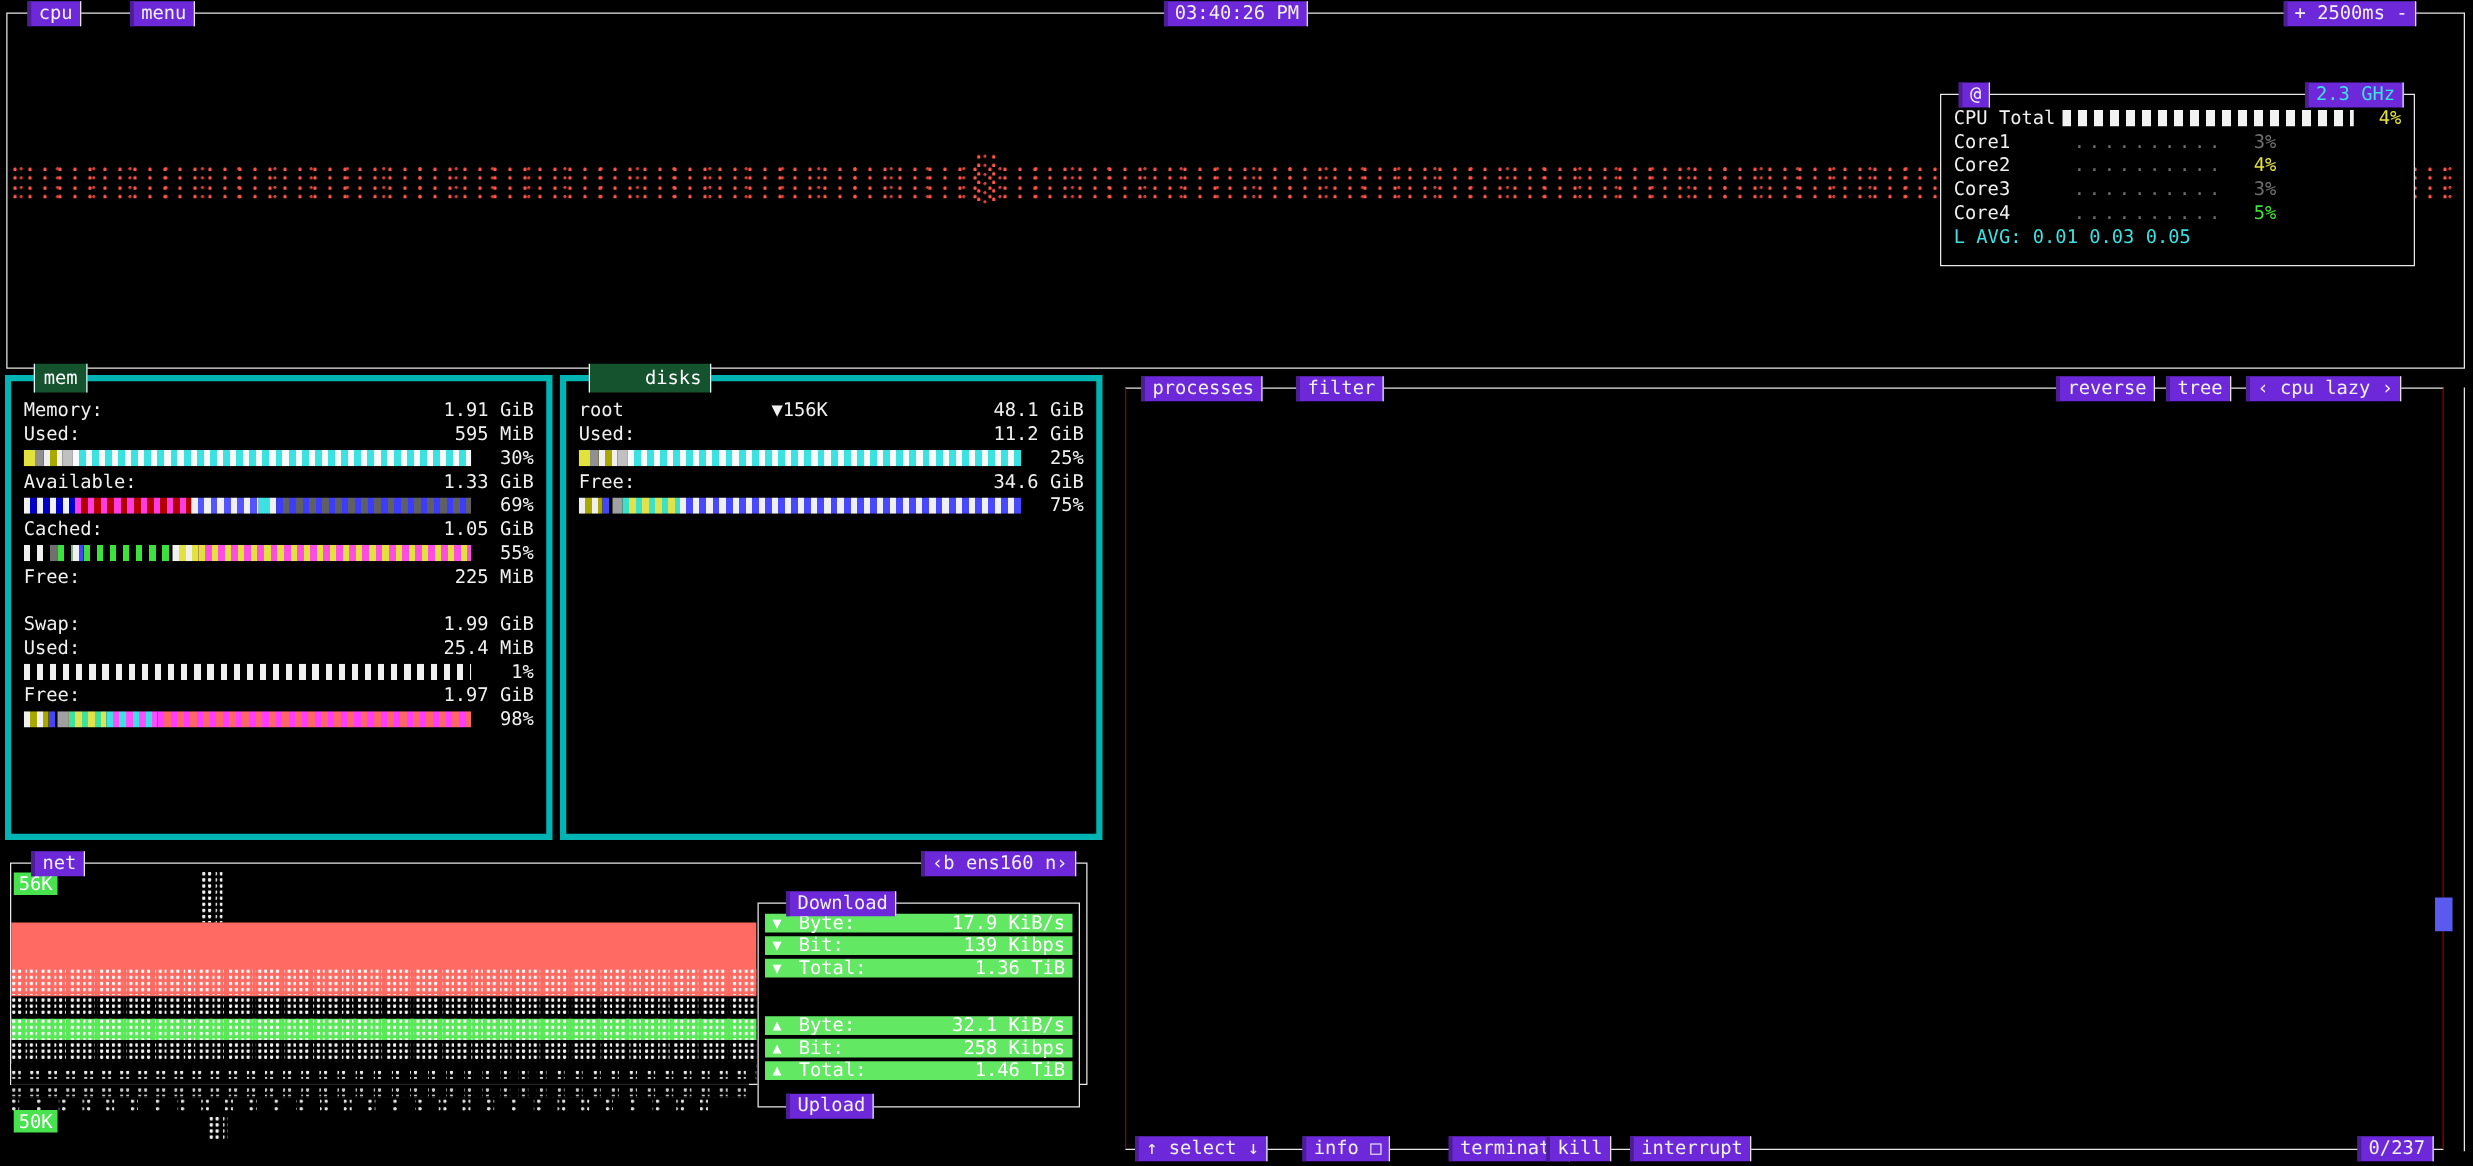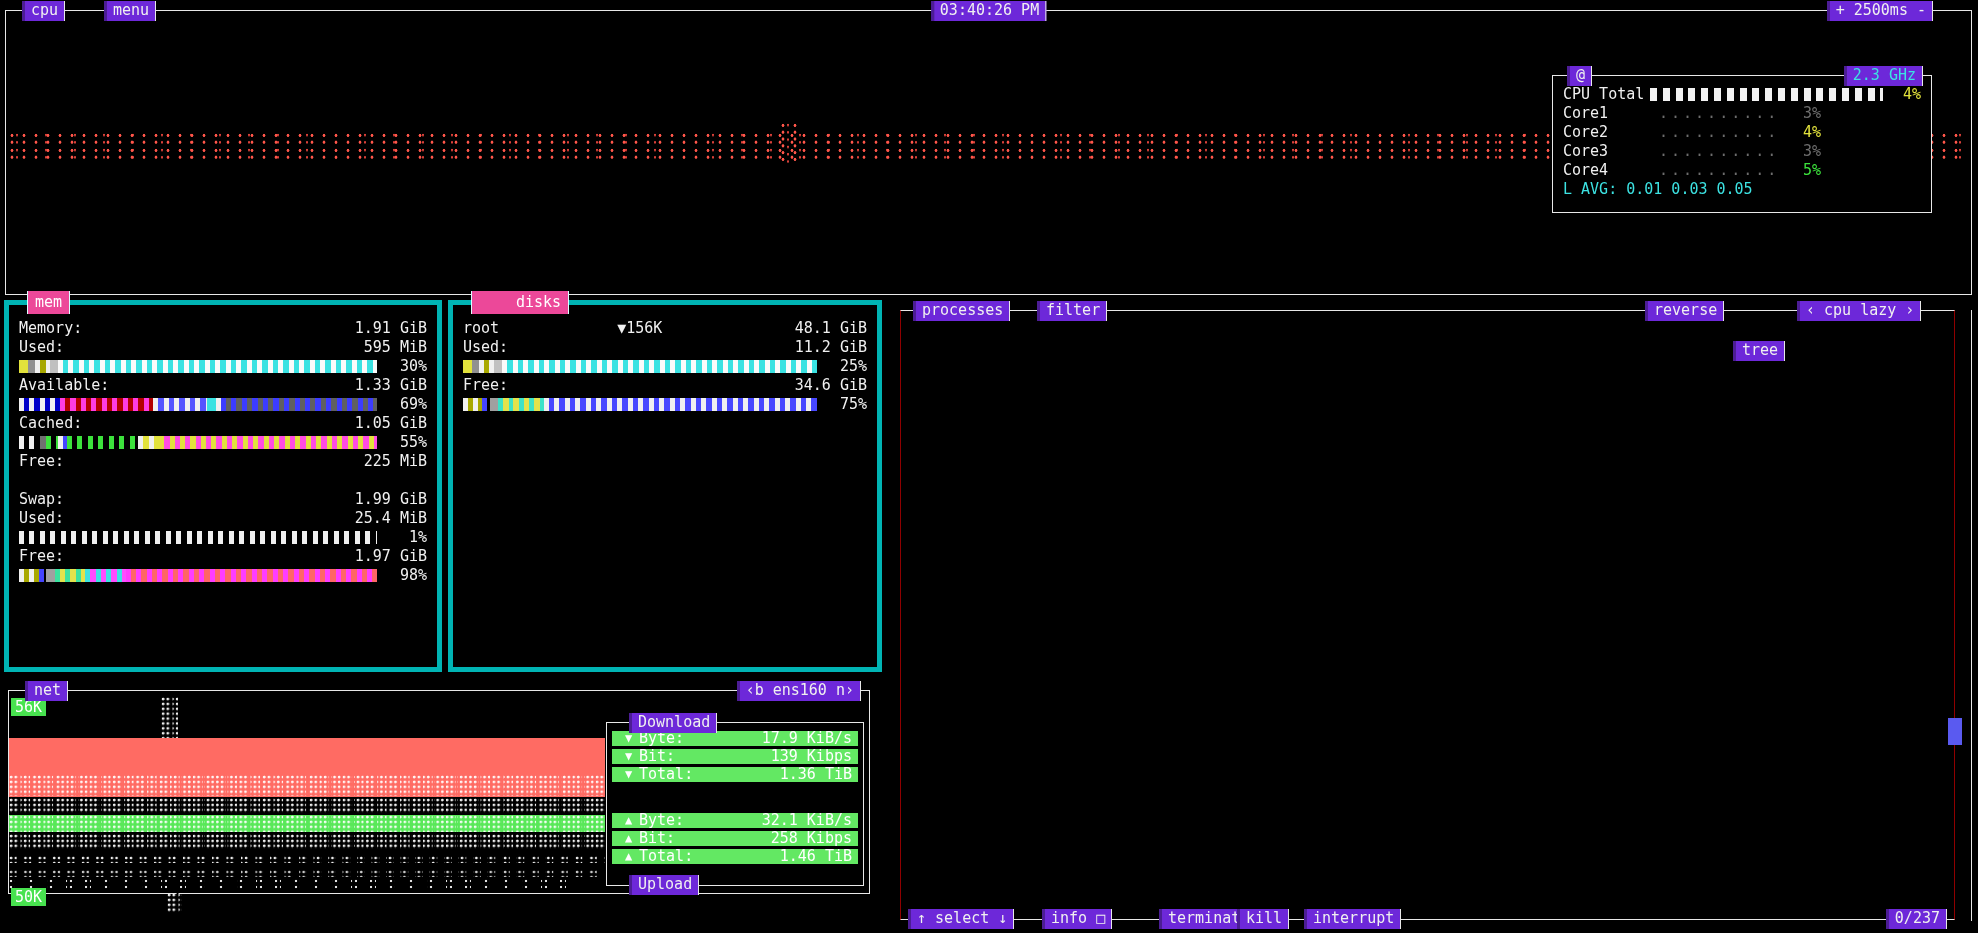--- a/index.html
+++ b/index.html
@@ -20,21 +20,21 @@
   
   .tab {
     position:absolute; top:-10px; height:20px; line-height:19px;
     background:#6d28d9; padding:0 6px; white-space:nowrap;
     border-left:3px solid #4c1d95; border-right:1px solid #e8e8e8;
     z-index:5;
   }
   .tab.bottom { top:auto; bottom:-10px; }
   .ttab {
     position:absolute; top:-14px; height:23px; line-height:22px;
-    background:#ec4899; padding:0 7px; color:#fff; white-space:nowrap;
+    background:#14532d; padding:0 7px; color:#fff; white-space:nowrap;
     border-left:1px solid #d9ffff; border-right:1px solid #d9ffff;
     z-index:5;
   }
   .cyan { color:#3ce2e2; }
 
   
   #cpu-box { left:5px; top:10px; width:1967px; height:285px; }
   #tab-cpu { left:16px; }
   #tab-menu { left:98px; }
   #tab-time { left:50%; transform:translateX(-50%); }
@@ -70,21 +70,21 @@
   #tab-disks { left:18px;padding-left:44px; }
   .stats { position:absolute; left:10px; right:10px; top:14px; }
   .row { display:flex; height:19px; line-height:19px; align-items:center; }
   .row .val { margin-left:auto; }
   .row .mid { margin-left:118px; }
   .meter { flex:1; height:13px; display:flex; overflow:hidden; margin-right:6px; }
   .seg { height:100%; }
   .pct { width:44px; text-align:right; }
 
   
-  #net-box { left:8px; top:690px; width:862px; height:204px;text-align:center; }
+  #net-box { left:8px; top:690px; width:862px; height:178px; }
   #tab-net { left:16px; }
   #tab-iface { right:8px; }
   .net-inner { position:absolute; inset:0; }
   .glabel {
     position:absolute; background:#48e24f; color:#fff;
     padding:0 4px; height:18px; line-height:18px; z-index:4;
   }
   #label-56k { left:2px; top:7px; }
   #label-50k { left:2px; top:197px; }
 
@@ -136,21 +136,21 @@
   
   #proc-box {
     left:900px; top:310px; width:1055px; height:610px;
     border-top:1px solid #e8e8e8; border-bottom:1px solid #e8e8e8;
     border-left:1px solid #8f0000; border-right:1px solid #8f0000;
   }
   #proc-right-edge { position:absolute; left:1971px; top:310px; width:1px; height:611px; background:#e8e8e8; }
   #tab-processes { left:12px; }
   #tab-filter { left:136px; }
   #tab-reverse { left:744px; }
-  #tab-tree { left:832px;margin-top:40px; }
+  #tab-tree { left:832px; }
   #tab-sort { left:896px; }
   #tab-select { left:7px; }
   #tab-info { left:141px; }
   #tab-terminate { left:220px;margin-left:38px; }
   #tab-kill { left:336px; }
   #tab-interrupt { left:403px; }
   #tab-count { right:7px; }
   #proc-thumb { position:absolute; left:1948px; top:718px; width:14px; height:27px; background:#5a5af0; z-index:4; }
 </style>
 </head>

